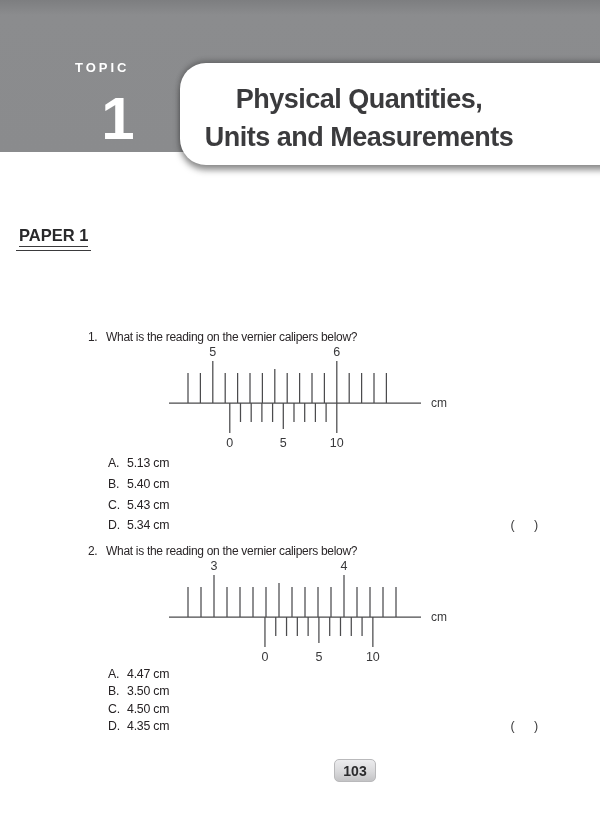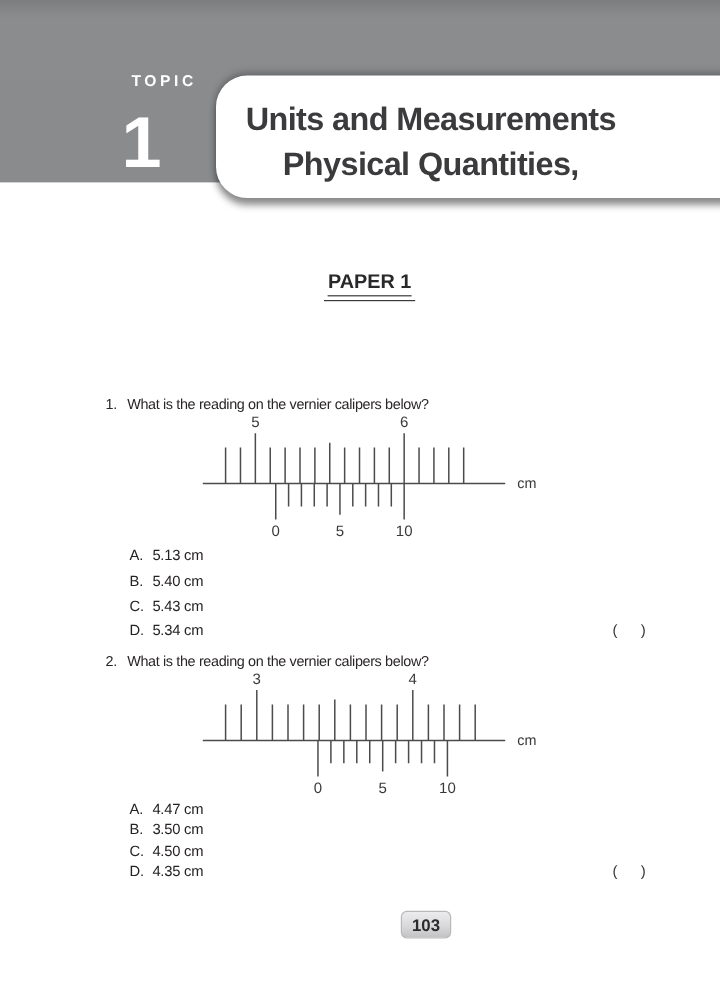--- a/index.html
+++ b/index.html
@@ -6,41 +6,41 @@
   .page{
     position:relative;width:600px;height:818px;background:#ffffff;overflow:hidden;
     font-family:"Liberation Sans",sans-serif;color:#2a2628;
   }
   
   .banner{
     position:absolute;left:0;top:0;width:600px;height:152px;
     background:linear-gradient(180deg,#7d7e80 0%,#8b8c8e 10%,#8a8b8d 100%);
   }
   .topic-label{
-    position:absolute;left:72px;top:60px;width:92px;text-align:right;
+    position:absolute;left:72px;top:60px;width:92px;text-align:left;
     color:#ffffff;font-size:13px;font-weight:bold;letter-spacing:3px;text-indent:3px;
   }
   .topic-number{
     position:absolute;left:72px;top:95px;width:92px;text-align:center;
     color:#ffffff;font-size:60px;font-weight:bold;line-height:48px;
   }
   .title-box{
     position:absolute;left:180px;top:63px;width:450px;height:102px;
     background:#ffffff;border-radius:26px;box-sizing:border-box;
     box-shadow:0 5px 6px rgba(30,30,30,0.5), 0 -3px 5px rgba(30,30,30,0.28);
     display:flex;flex-direction:column;justify-content:center;align-items:center;
     padding-right:92px;padding-top:8px;
   }
   .title-line{
     font-size:27px;font-weight:bold;color:#3b3b3d;letter-spacing:-0.5px;
     line-height:38px;white-space:nowrap;
   }
   
   .paper-heading{
-    position:absolute;left:16px;top:226px;width:584px;text-align:center;
+    position:absolute;left:16px;top:226px;width:584px;
     font-size:16.5px;font-weight:bold;color:#29292b;
   }
   .du-outer{display:inline-block;border-bottom:1.5px solid #3a3a3c;padding:0 3px 2.5px 3px;}
   .du-inner{display:inline-block;border-bottom:1.5px solid #3a3a3c;padding-bottom:1px;}
   
   .section-heading{
     position:absolute;left:78px;top:257px;
     font-size:14.5px;font-weight:bold;color:#221e1f;letter-spacing:-0.2px;
   }
   .instructions{
@@ -79,22 +79,22 @@
 </style>
 </head>
 <body>
 
 <div class="page">
 
   <div class="banner"></div>
   <div class="topic-label">TOPIC</div>
   <div class="topic-number">1</div>
   <div class="title-box">
+    <div class="title-line">Physical Quantities,</div>
     <div class="title-line">Units and Measurements</div>
-    <div class="title-line">Physical Quantities,</div>
   </div>
 
   <div class="paper-heading">
     <span class="du-outer"><span class="du-inner">PAPER 1</span></span>
   </div>
 
 
   <div class="q-row q-row-1">
     <span class="q-num">1.</span>
     <span class="q-text">What is the reading on the vernier calipers below?</span>

